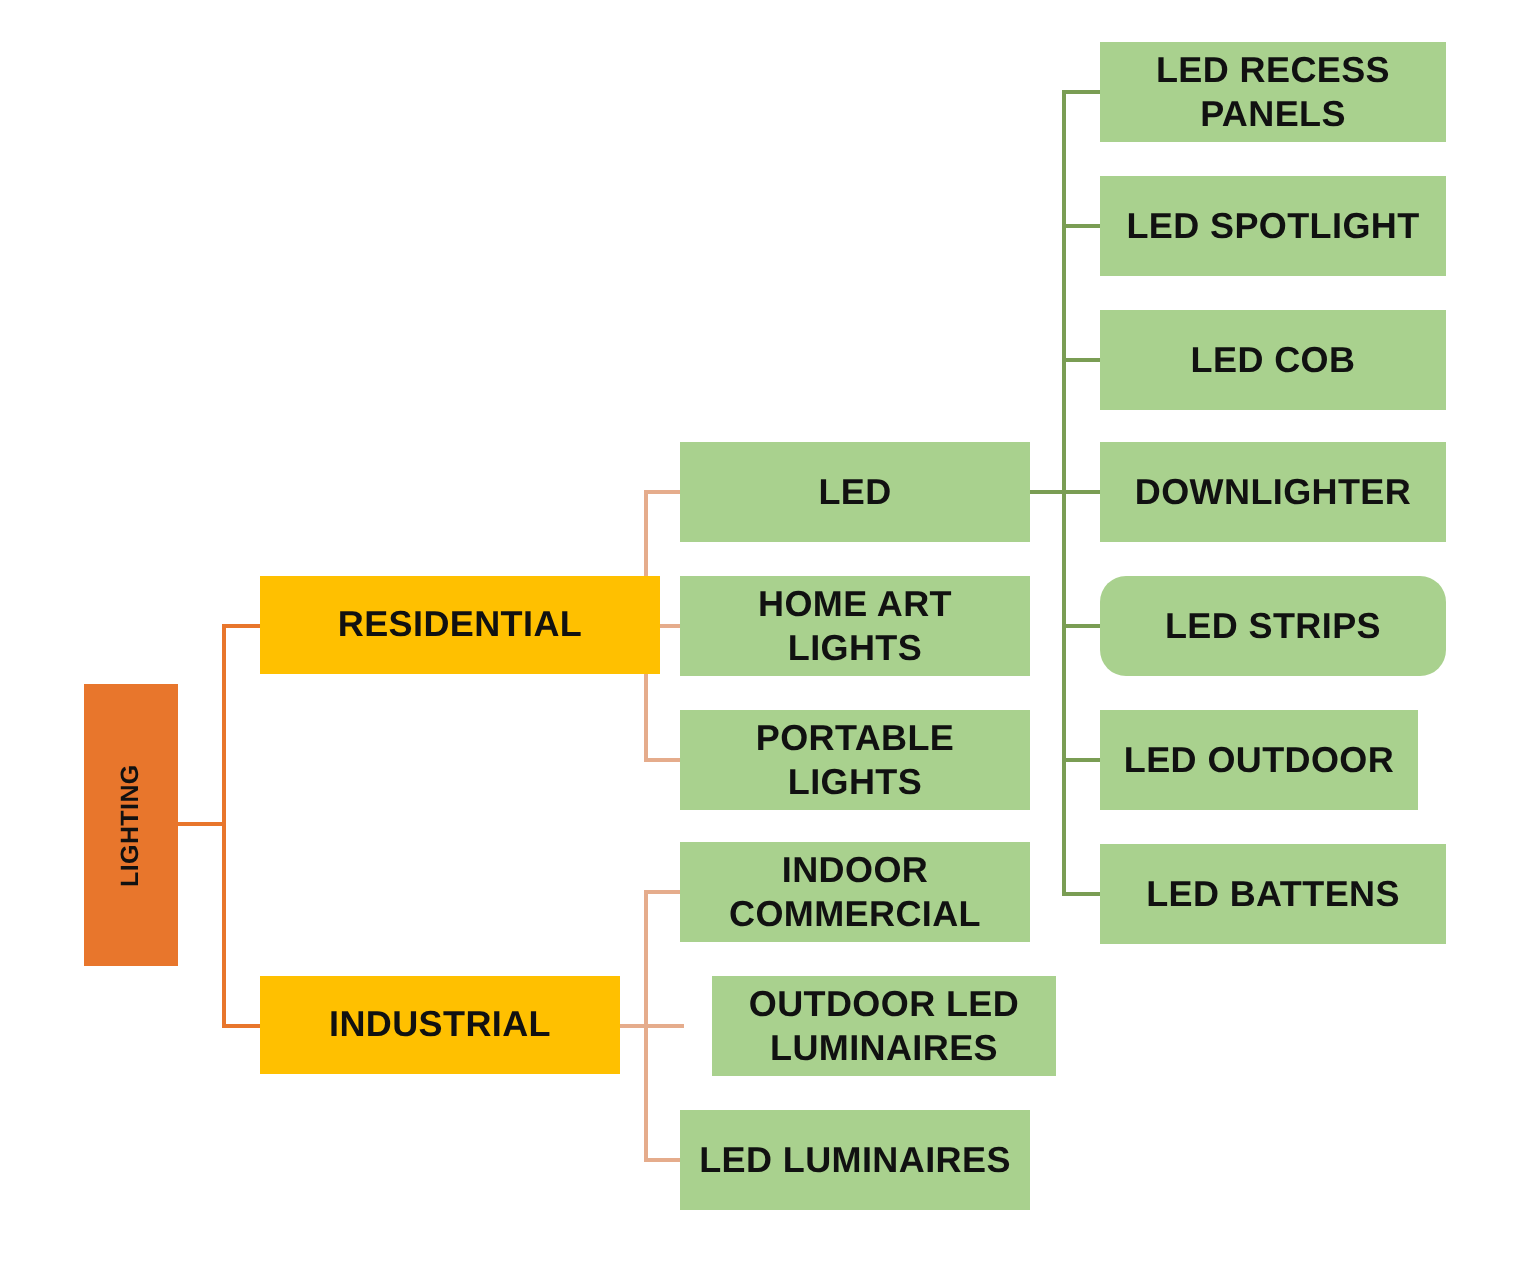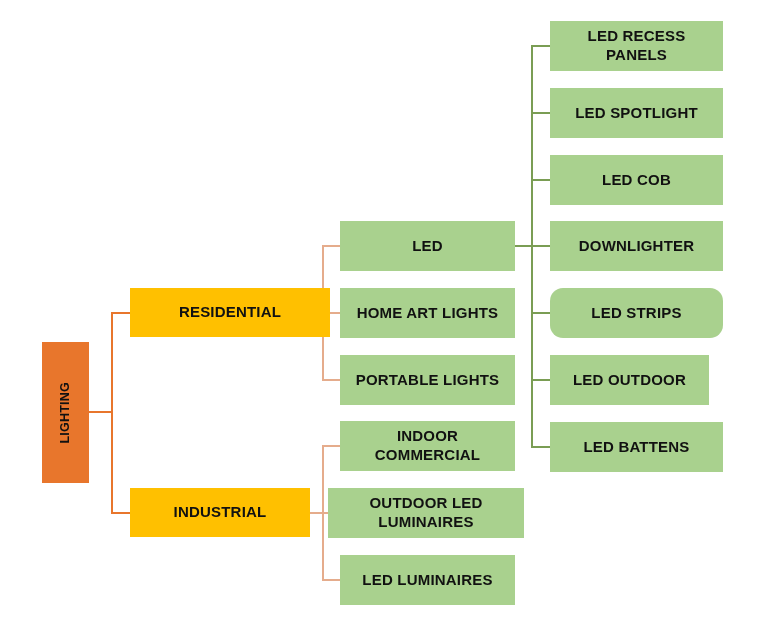--- a/index.html
+++ b/index.html
@@ -21,21 +21,21 @@
 
   
   .node {
     position: absolute;
     box-sizing: border-box;
     display: flex;
     align-items: center;
     justify-content: center;
     text-align: center;
     color: #111111;
-    font-size: 15px;
+    font-size: 18px;
     font-weight: bold;
     letter-spacing: 0.2px;
     line-height: 1.25;
     padding: 2px 6px;
   }
 
   .node.root {
     background: #e8762c;
     font-size: 12.5px;
   }
@@ -118,21 +118,21 @@
   </div>
 
   <div class="node level2" style="left:340px; top:355px; width:175px; height:50px;">
     <span>PORTABLE LIGHTS</span>
   </div>
 
   <div class="node level2" style="left:340px; top:421px; width:175px; height:50px;">
     <span>INDOOR COMMERCIAL</span>
   </div>
 
-  <div class="node level2" style="left:328px; top:488px; width:196px; height:50px;">
+  <div class="node level2" style="left:356px; top:488px; width:172px; height:50px;">
     <span>OUTDOOR LED LUMINAIRES</span>
   </div>
 
   <div class="node level2" style="left:340px; top:555px; width:175px; height:50px;">
     <span>LED LUMINAIRES</span>
   </div>
 
   <div class="node level3" style="left:550px; top:21px; width:173px; height:50px;">
     <span>LED RECESS PANELS</span>
   </div>

